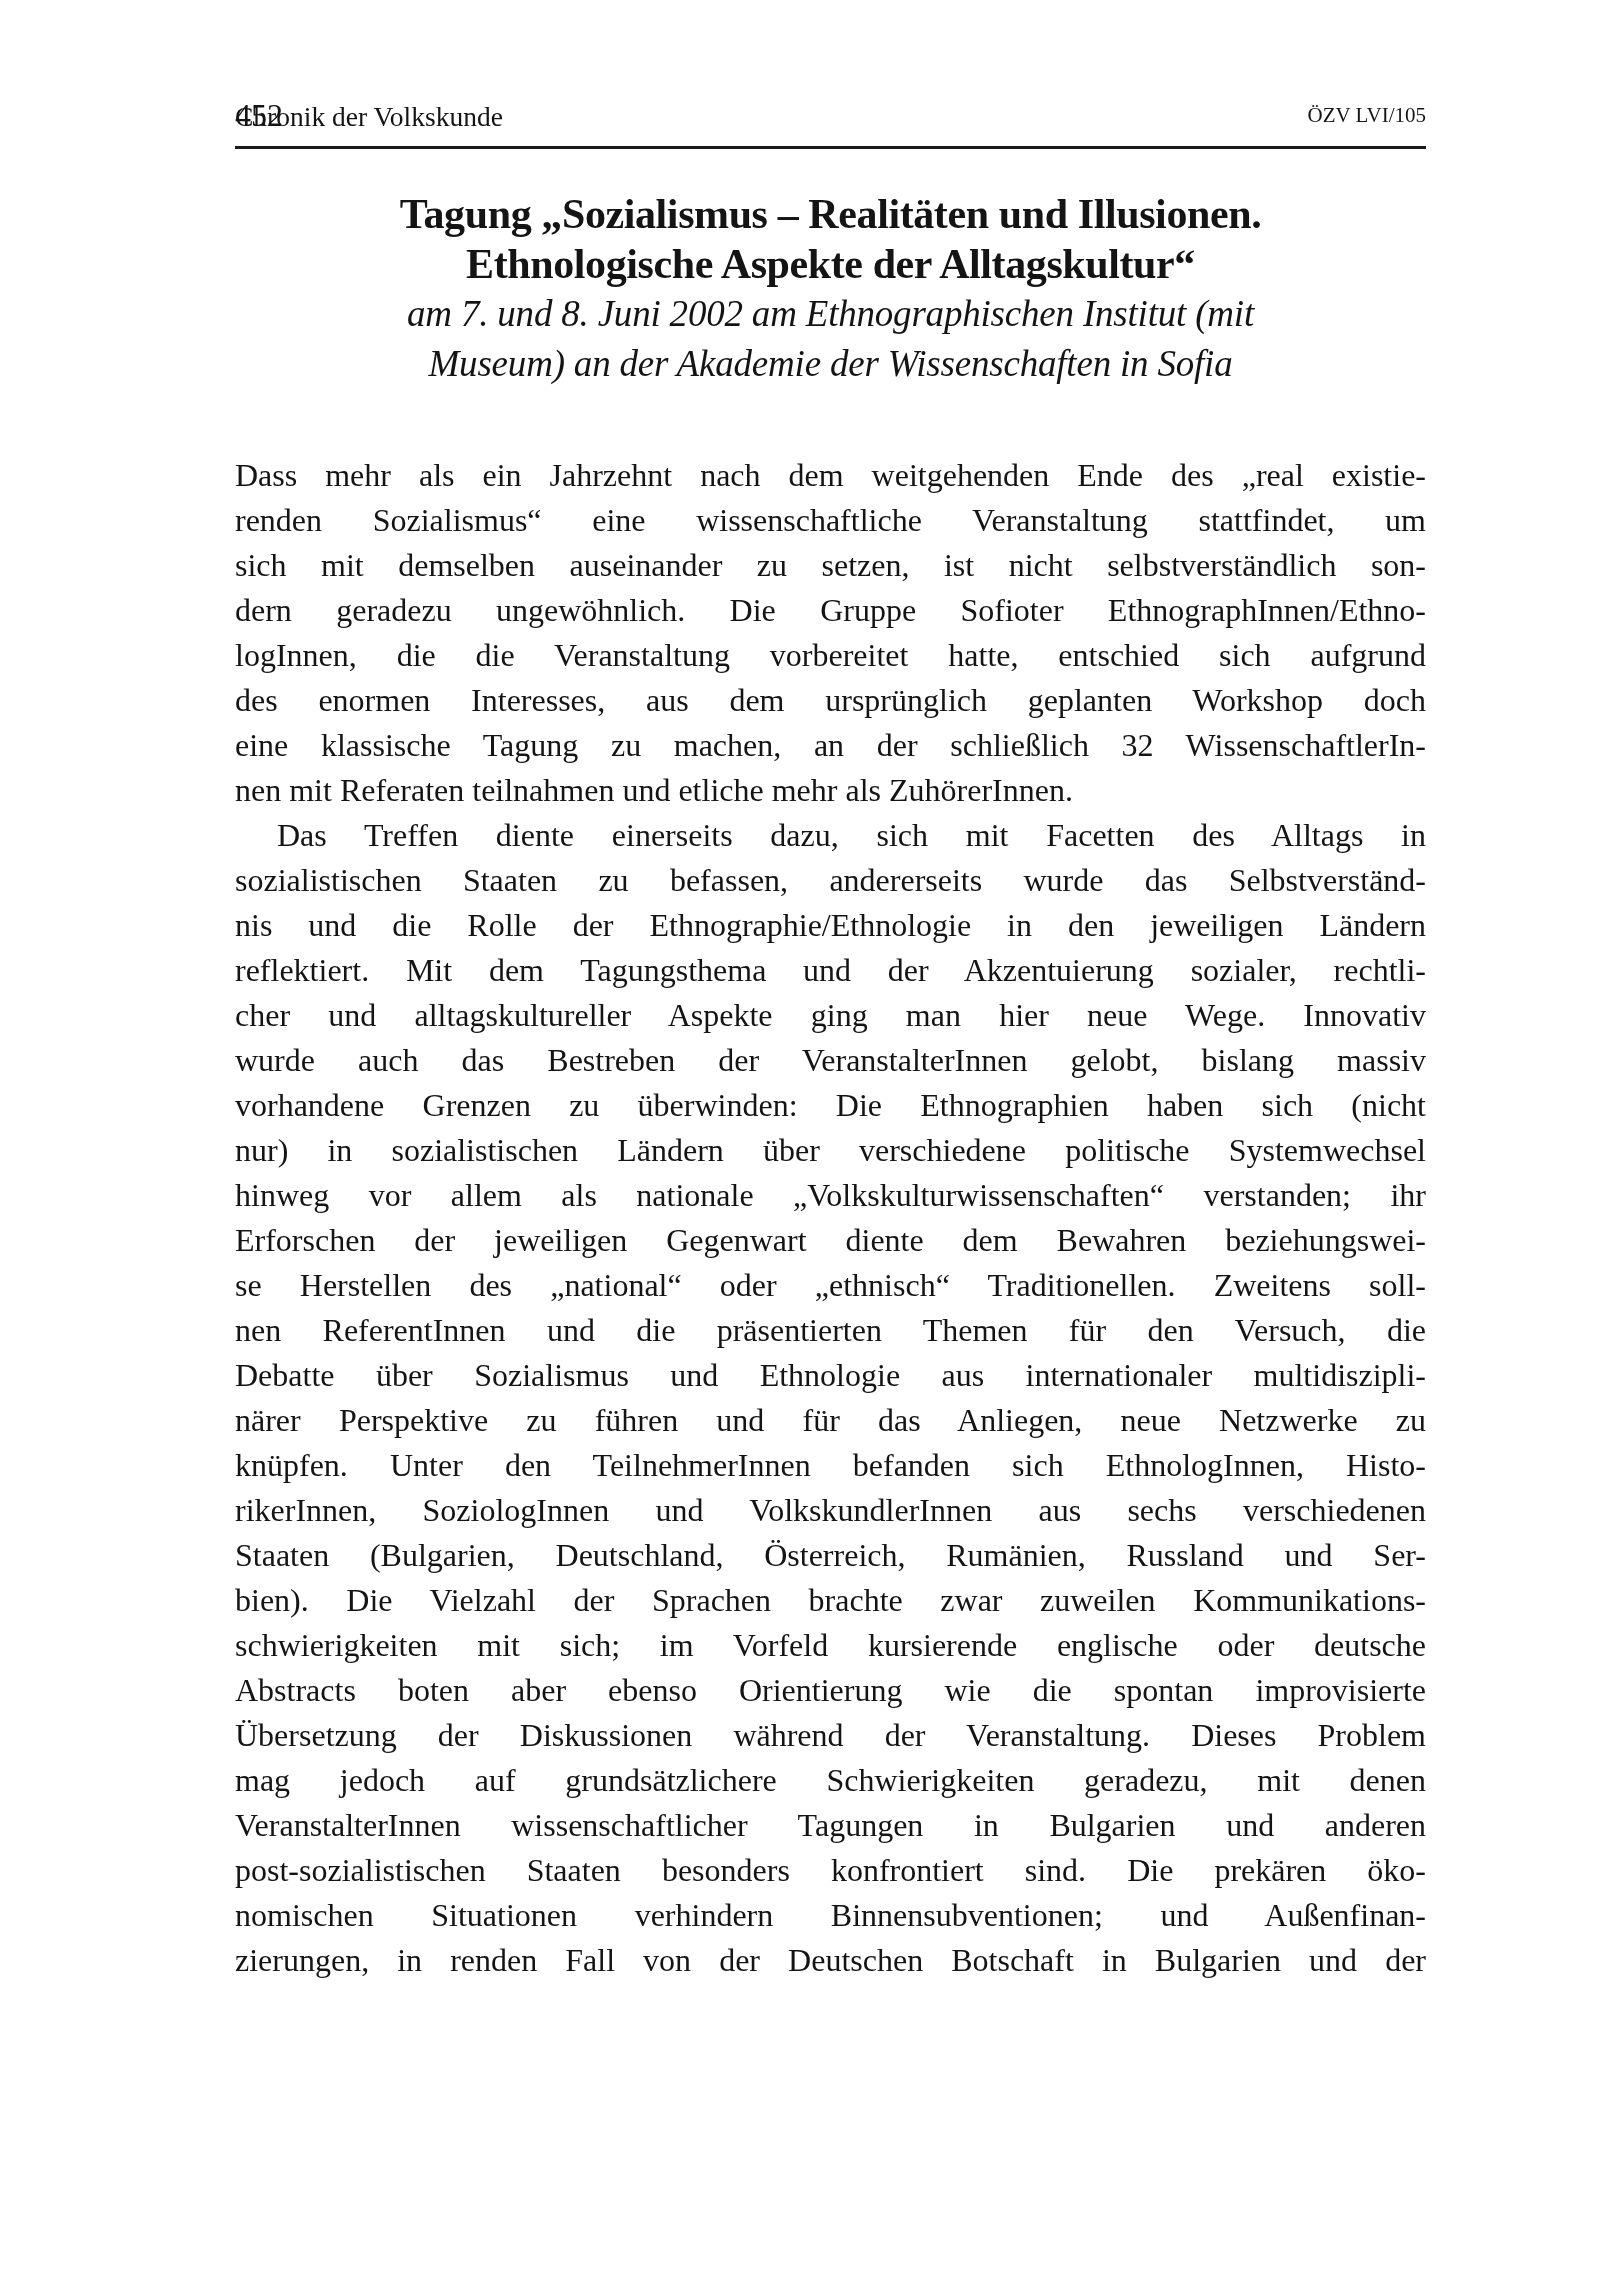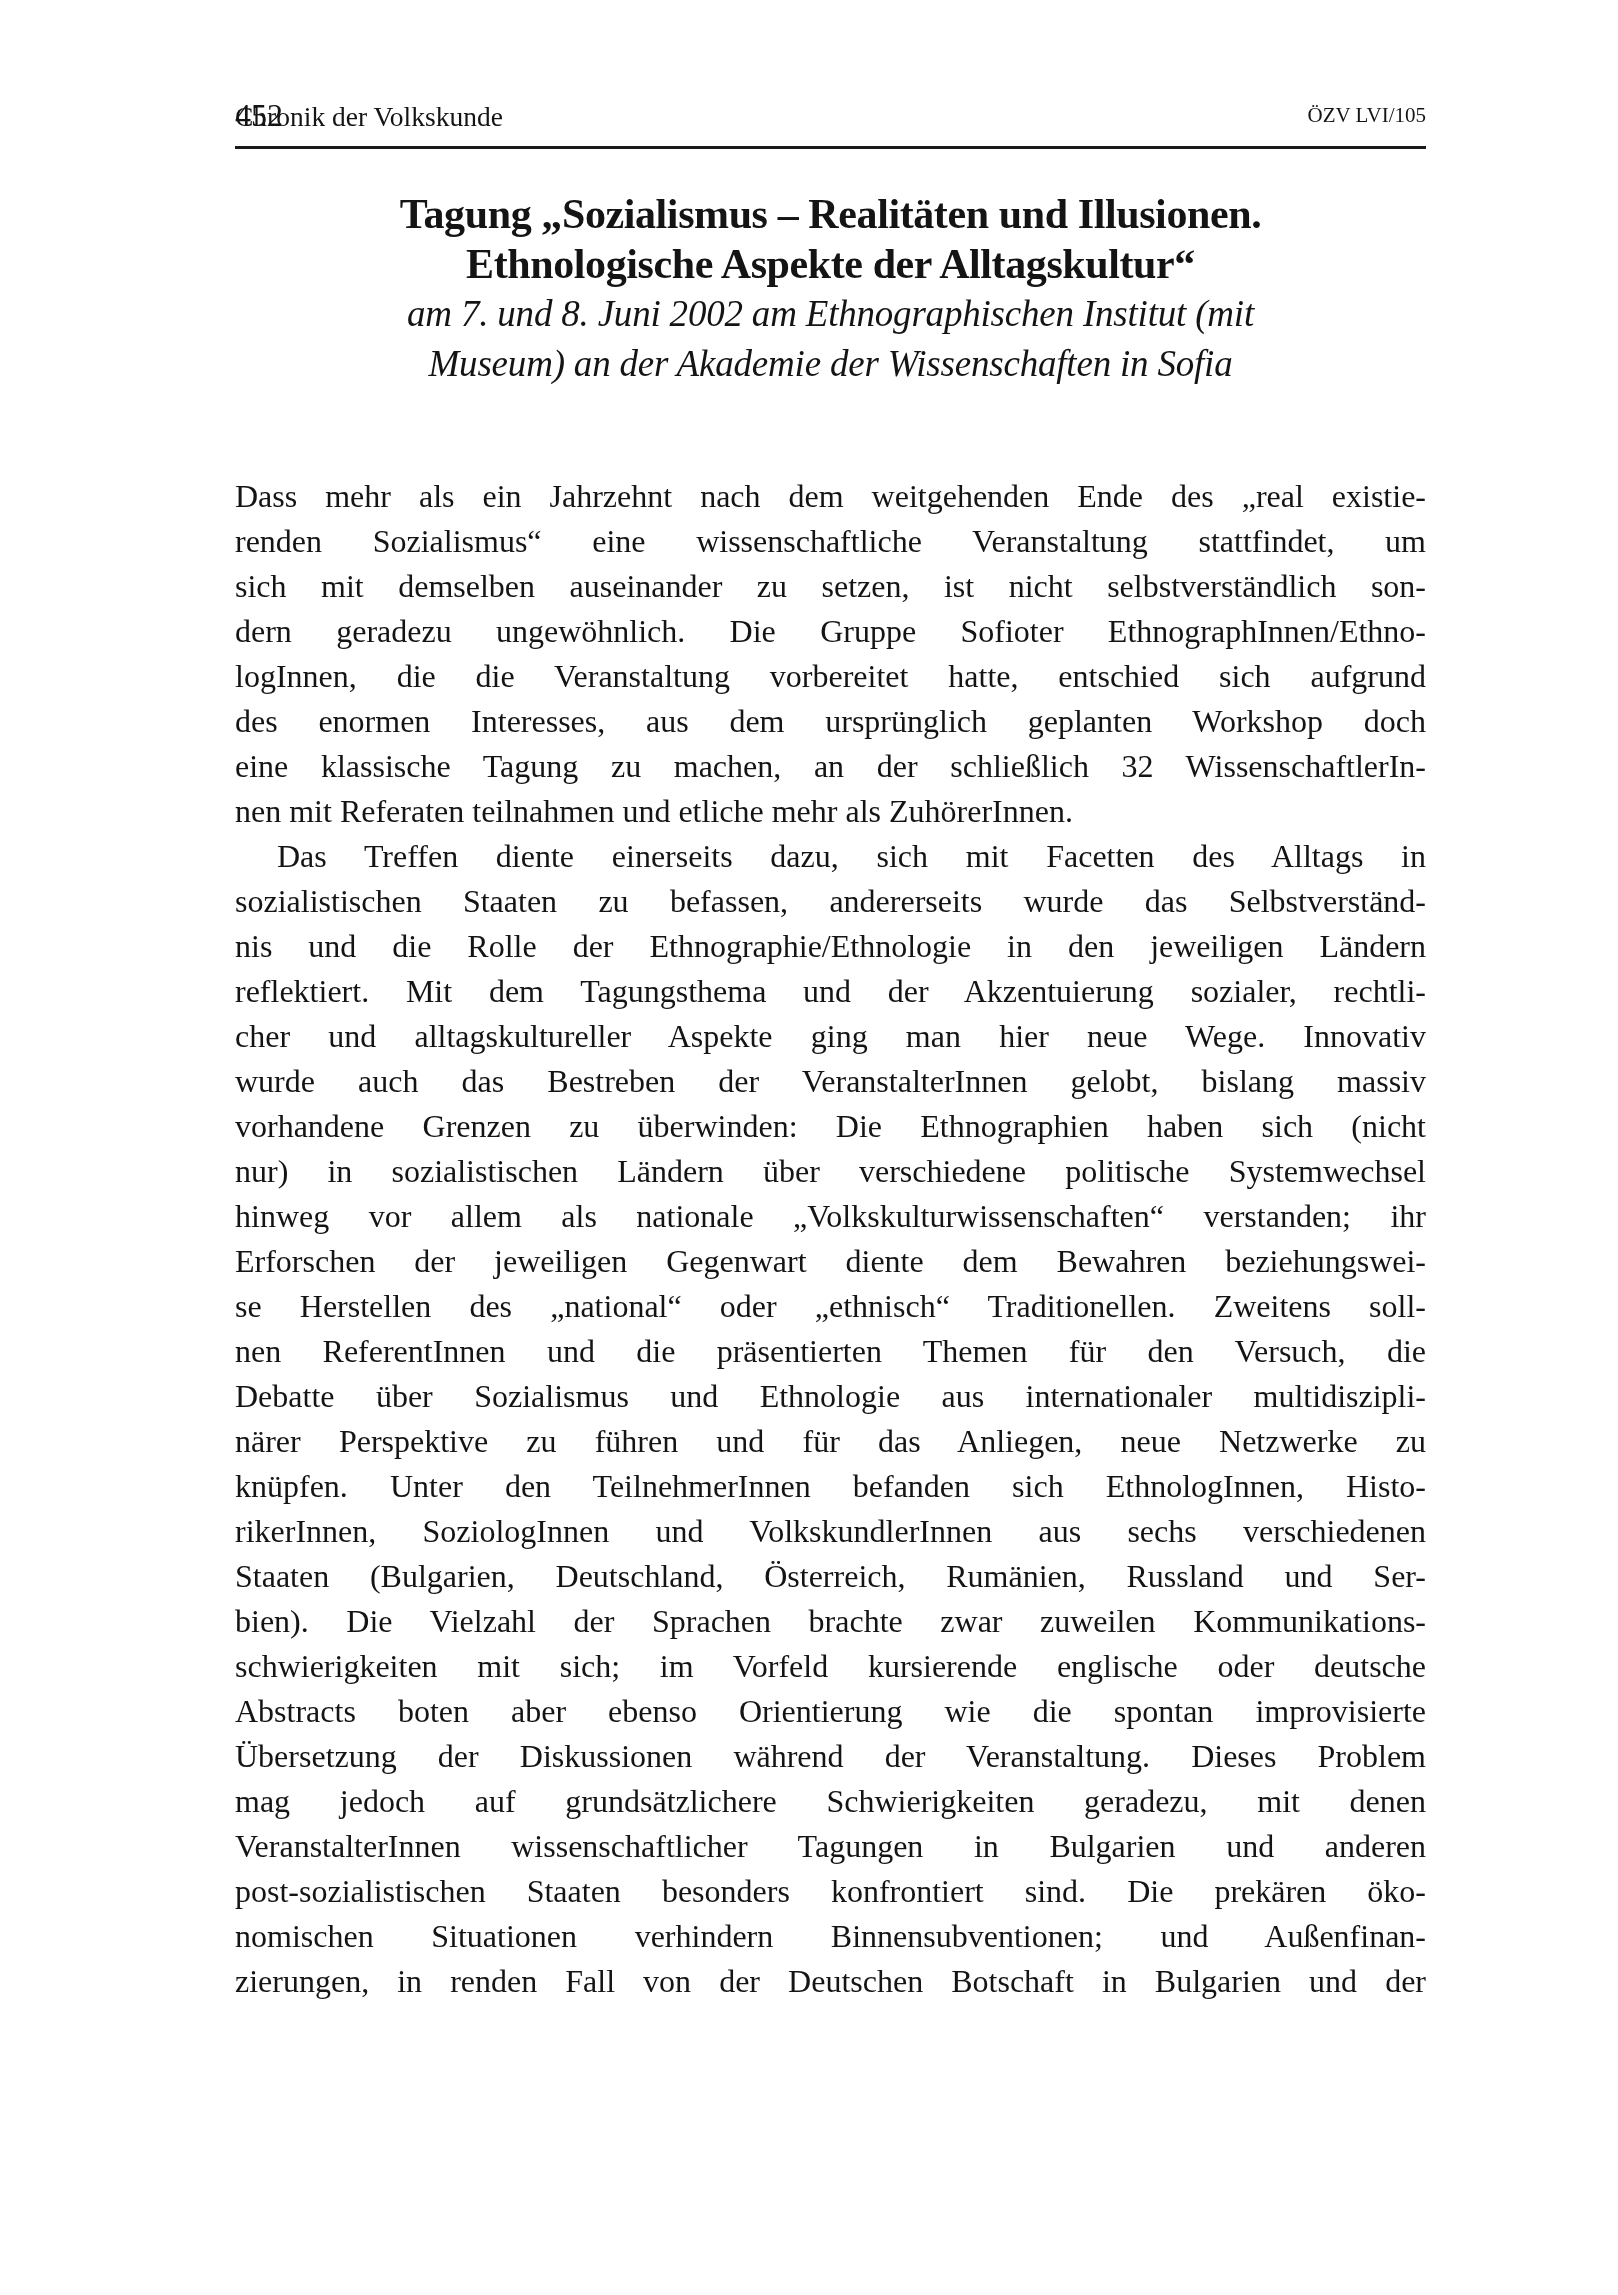--- a/index.html
+++ b/index.html
@@ -79,21 +79,20 @@
       letter-spacing: -0.2px;
       font-style: italic;
     }
     .body-text {
       position: absolute;
       top: 453px;
       left: 0;
       width: 1191px;
       font-size: 32px;
       line-height: 45px;
-      margin-top: 21px;
     }
     .body-line {
       display: block;
       white-space: nowrap;
       text-align: justify;
       text-align-last: justify;
       height: 45px;
     }
     .body-line.last {
       text-align-last: left;

